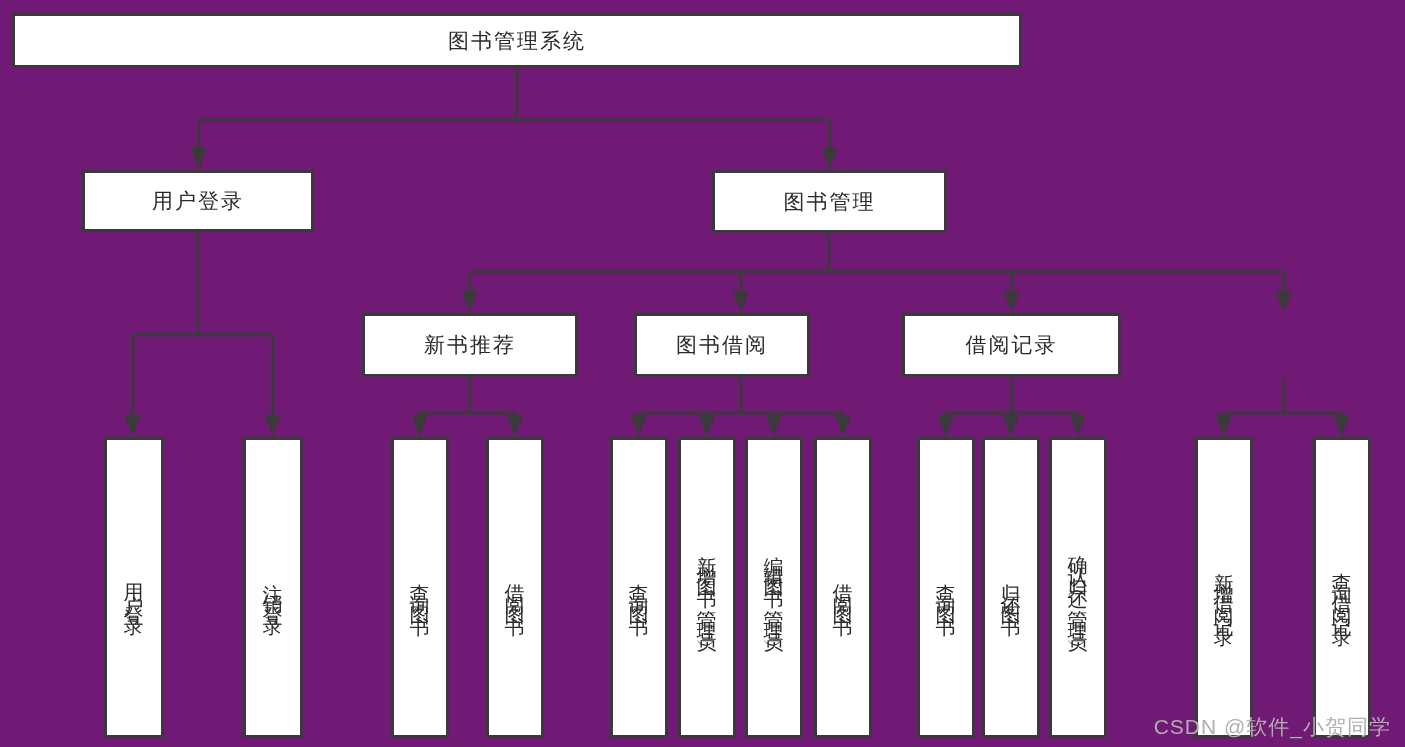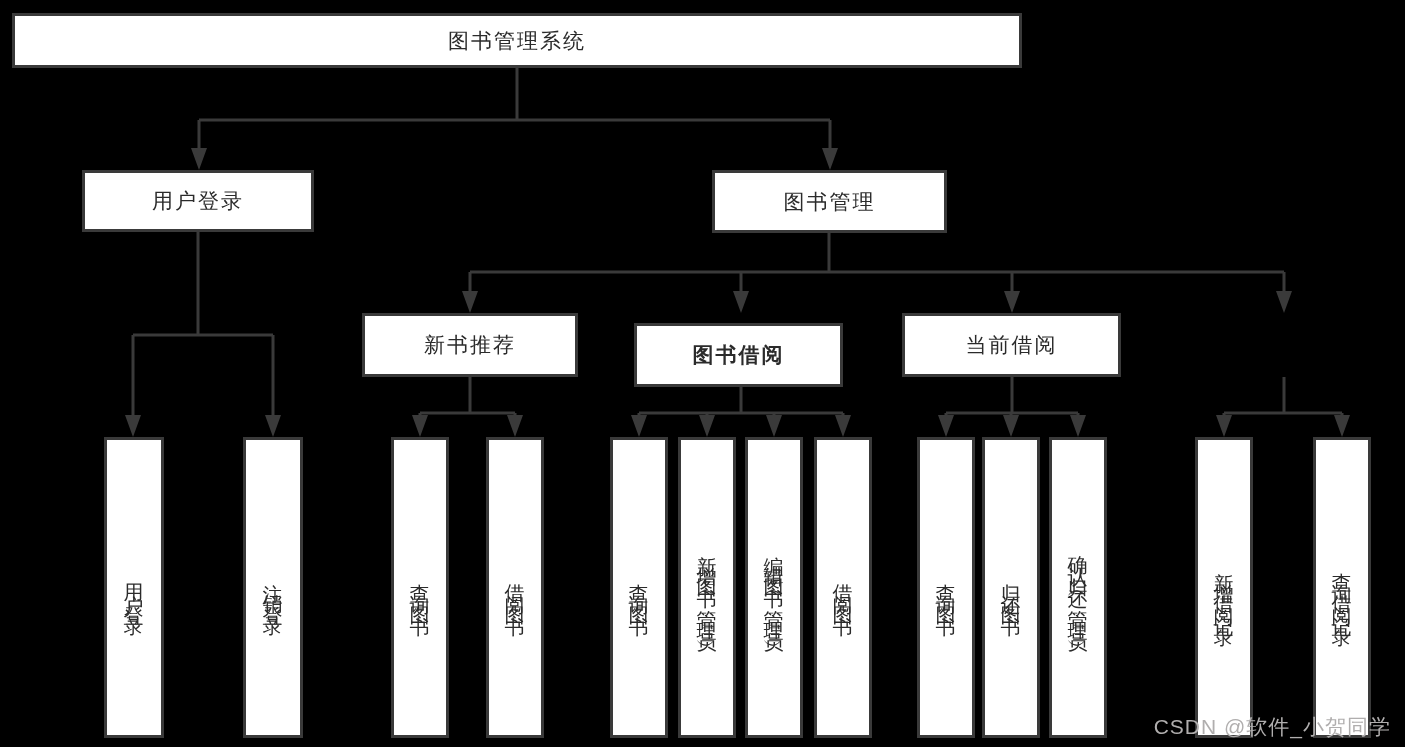--- a/index.html
+++ b/index.html
@@ -1,20 +1,20 @@
 <!DOCTYPE html>
 <html><head>
 <meta charset="utf-8">
 <style>
   html, body { margin: 0; padding: 0; background: #ffffff; }
   .canvas {
     position: relative;
     width: 1405px;
     height: 747px;
-    background: #000000;
+    background: #701a75;
     font-family: "Liberation Sans", sans-serif;
     overflow: hidden;
   }
   .connectors {
     position: absolute;
     left: 0; top: 0;
     width: 1405px; height: 747px;
   }
   .node {
     position: absolute;
@@ -36,21 +36,21 @@
     text-orientation: mixed;
     font-size: 20px;
     letter-spacing: 11px;
     padding-top: 4px;
   }
   
   .n-root   { left: 12px;   top: 13px;  width: 1010px; height: 55px; }
   .n-login  { left: 82px;   top: 170px; width: 232px;  height: 62px; }
   .n-mgmt   { left: 712px;  top: 170px; width: 235px;  height: 63px; }
   .n-rec    { left: 362px;  top: 313px; width: 216px;  height: 64px; }
-  .n-borrow { left: 634px;  top: 323px; width: 209px;  height: 64px; font-weight: bold; }
+  .n-borrow { left: 634px;  top: 313px; width: 176px;  height: 64px; }
   .n-cur    { left: 902px;  top: 313px; width: 219px;  height: 64px; }
   .n-hist   { left: 1175px; top: 313px; width: 218px;  height: 64px; }
   .lf { top: 437px; height: 301px; width: 58px; }
   .l-a1 { left: 104px; width: 60px; }
   .l-a2 { left: 243px; width: 60px; }
   .l-b1 { left: 391px; }
   .l-b2 { left: 486px; }
   .l-c1 { left: 610px; }
   .l-c2 { left: 678px; }
   .l-c3 { left: 745px; }
@@ -97,21 +97,21 @@
              M1216 415 H1232 L1224 437 Z  M1334 415 H1350 L1342 437 Z" fill="#3a3a3a" stroke="none"></path>
   </svg>
 
   <div class="node n-root">图书管理系统</div>
 
   <div class="node n-login">用户登录</div>
   <div class="node n-mgmt">图书管理</div>
 
   <div class="node n-rec">新书推荐</div>
   <div class="node n-borrow">图书借阅</div>
-  <div class="node n-cur">当前借阅</div>
+  <div class="node n-cur">借阅记录</div>
 
   <div class="node leaf lf l-a1">用户登录</div>
   <div class="node leaf lf l-a2">注销登录</div>
 
   <div class="node leaf lf l-b1">查询图书</div>
   <div class="node leaf lf l-b2">借阅图书</div>
 
   <div class="node leaf lf l-c1">查询图书</div>
   <div class="node leaf lf l-c2">新增图书（管理员）</div>
   <div class="node leaf lf l-c3">编辑图书（管理员）</div>

